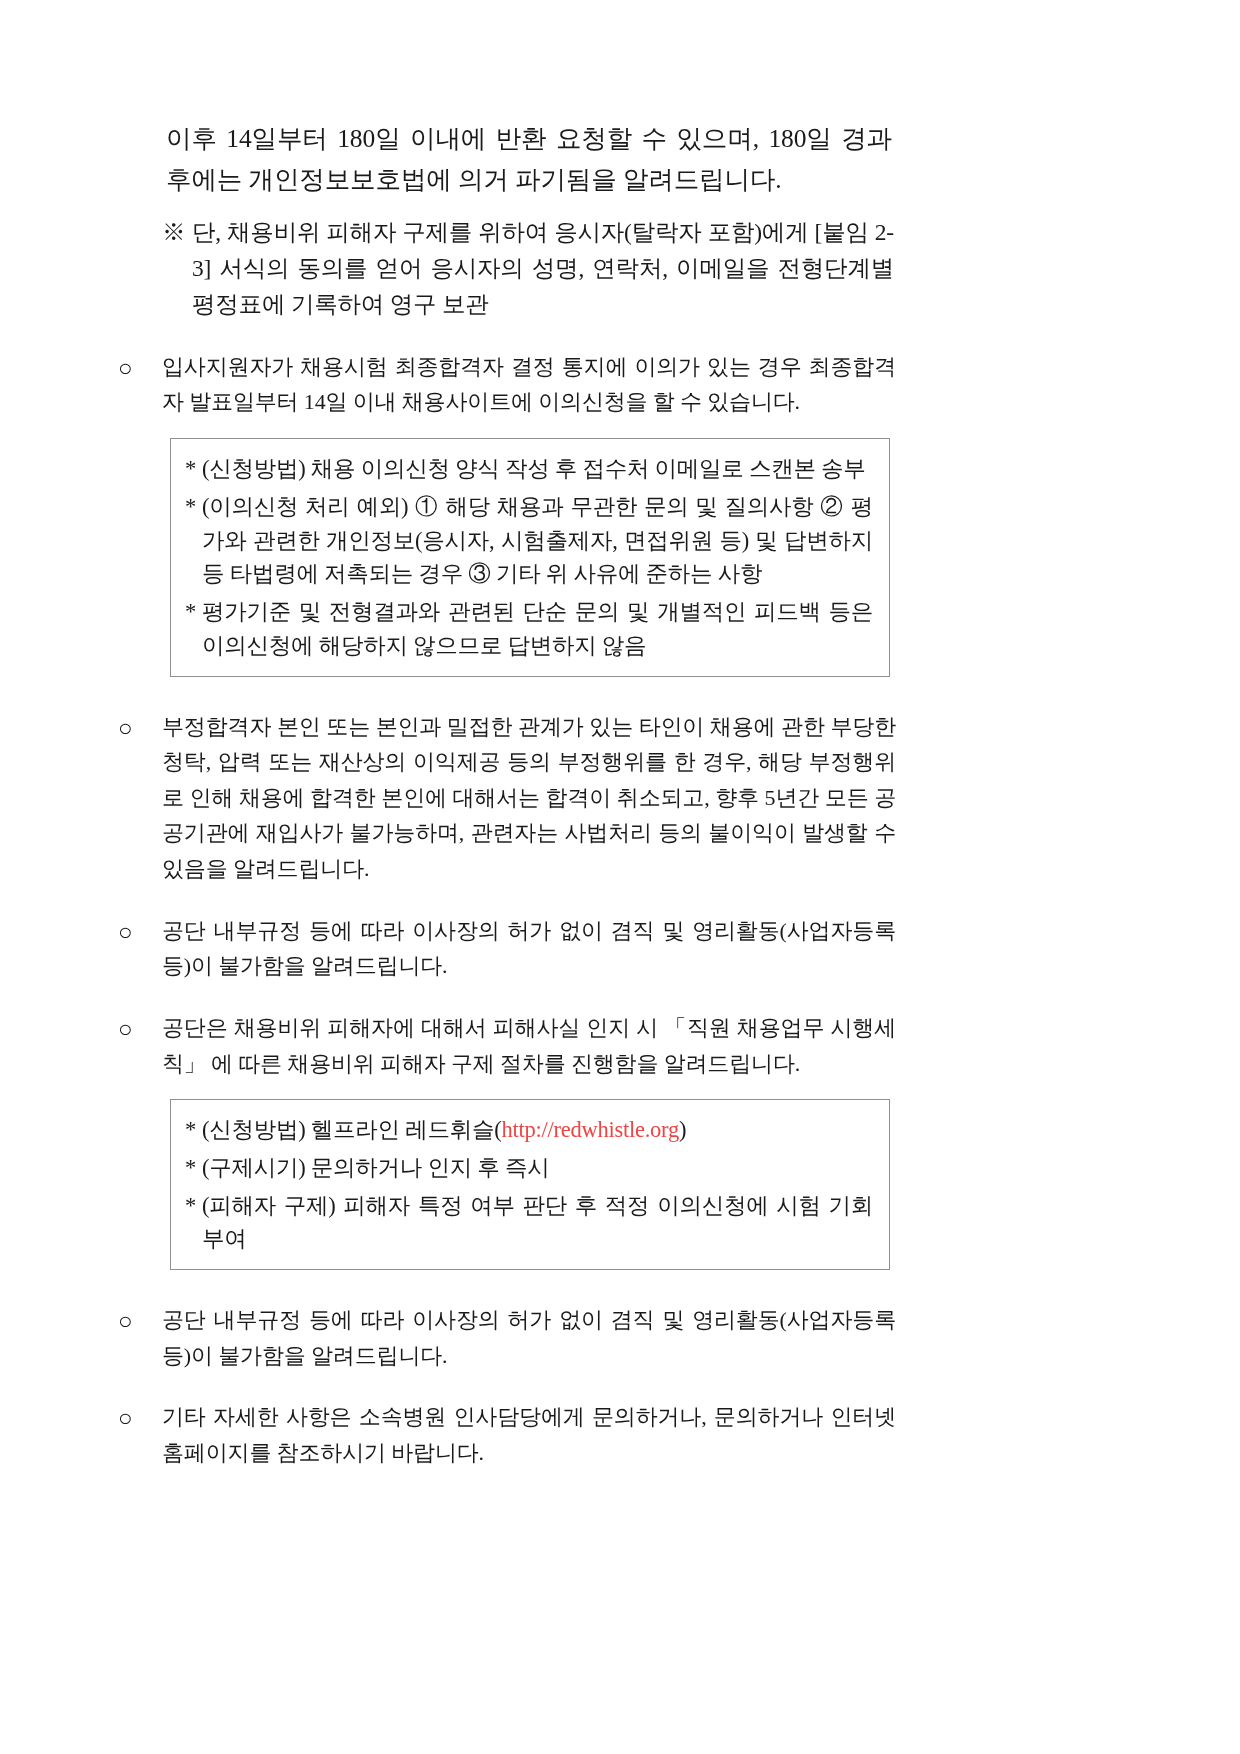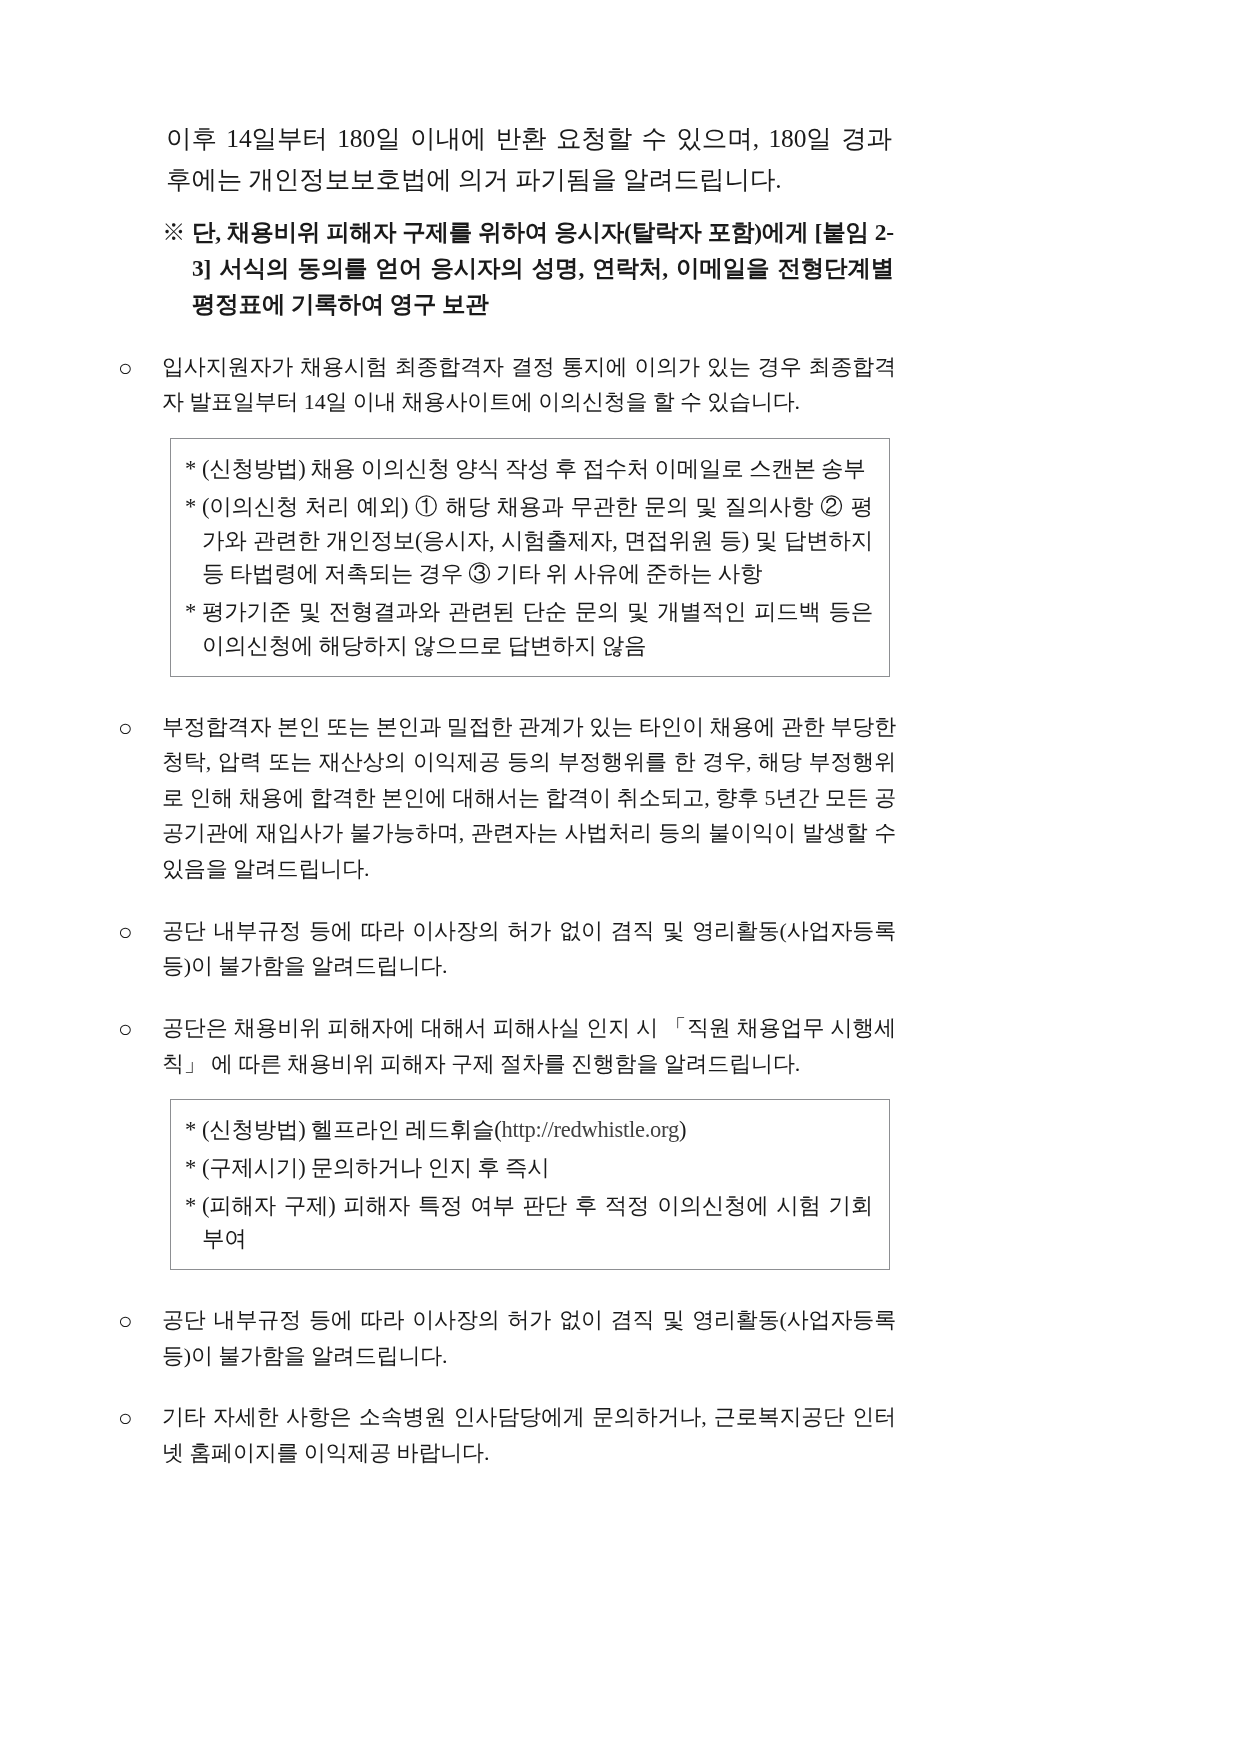--- a/index.html
+++ b/index.html
@@ -51,21 +51,20 @@
   }
   .note-mark {
     flex: 0 0 auto;
     width: 30px;
     text-align: left;
   }
   .note-body {
     flex: 1 1 auto;
     text-align: justify;
     letter-spacing: -0.2px;
-    font-weight: bold;
   }
 
   
   .bullet-item {
     display: flex;
     margin-top: 26px;
   }
   .bullet-mark {
     flex: 0 0 auto;
     width: 44px;
@@ -100,21 +99,21 @@
   .box-line:last-child { margin-bottom: 0; }
   .box-mark {
     flex: 0 0 auto;
     width: 17px;
   }
   .box-text {
     flex: 1 1 auto;
     text-align: justify;
   }
   .link {
-    color: #404040;
+    color: #ef4444;
   }
   .mt-lg { margin-top: 32px; }
 </style>
 </head>
 <body>
 
 <div class="page">
 
   <p class="para cont-para">이후 14일부터 180일 이내에 반환 요청할 수 있으며, 180일 경과 후에는 개인정보보호법에 의거 파기됨을 알려드립니다.</p>
 
@@ -173,16 +172,16 @@
     </div>
   </div>
 
   <div class="bullet-item mt-lg">
     <span class="bullet-mark">○</span>
     <span class="bullet-body just">공단 내부규정 등에 따라 이사장의 허가 없이 겸직 및 영리활동(사업자등록 등)이 불가함을 알려드립니다.</span>
   </div>
 
   <div class="bullet-item">
     <span class="bullet-mark">○</span>
-    <span class="bullet-body just">기타 자세한 사항은 소속병원 인사담당에게 문의하거나, 근로복지공단 인터넷 홈페이지를 이익제공 바랍니다.</span>
+    <span class="bullet-body just">기타 자세한 사항은 소속병원 인사담당에게 문의하거나, 문의하거나 인터넷 홈페이지를 참조하시기 바랍니다.</span>
   </div>
 
 </div>
 
 </body></html>

